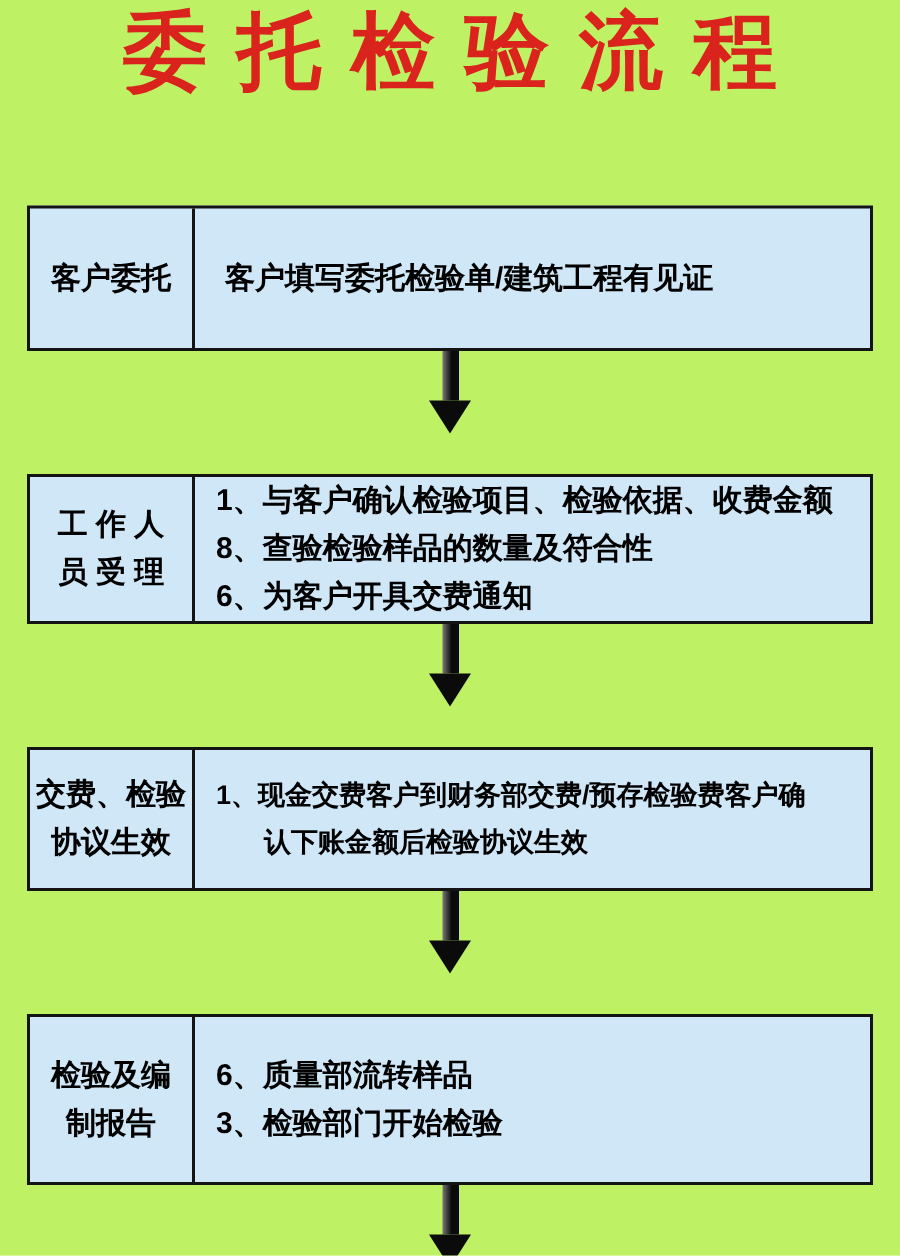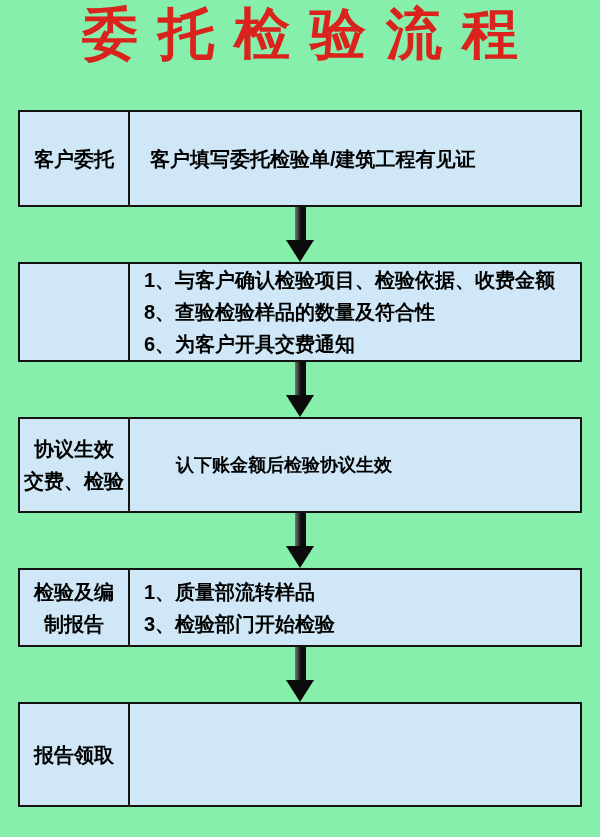--- a/index.html
+++ b/index.html
@@ -7,37 +7,38 @@
     --box-fill:#cfe7f6;
     --box-border:#141414;
     --arrow-black:#0b0b0b;
   }
   html,body{margin:0;padding:0;}
   body{
     width:600px;height:837px;background:#ffffff;
     font-family:"Liberation Sans","DejaVu Sans",sans-serif;
     font-weight:700;color:#000;overflow:hidden;
   }
-  .page{position:relative;width:600px;height:837px;background:#86efac;}
+  .page{position:relative;width:600px;height:837px;background:#bef264;}
   .title{
     position:absolute;top:2px;left:0;width:100%;
     text-align:center;color:var(--title-red);
     font-size:56px;font-weight:800;letter-spacing:20px;padding-left:20px;
     box-sizing:border-box;line-height:1.15;white-space:nowrap;
   }
   .flow{
     position:absolute;top:110px;left:18px;width:564px;
     display:flex;flex-direction:column;
   }
   .step{
     display:flex;align-items:stretch;box-sizing:border-box;
     border:2.5px solid var(--box-border);
     background:var(--box-fill);
+    margin-top:27px;
   }
-  .h1{height:97px}.h2{height:100px}.h3{height:96px}.h4{height:79px}.h5{height:105px}
+  .h1{height:97px}.h2{height:100px}.h3{height:96px}.h4{height:114px}.h5{height:105px}
   .step-label{
     width:110px;flex:0 0 110px;box-sizing:border-box;
     border-right:2.5px solid var(--box-border);
     display:flex;flex-direction:column;justify-content:center;align-items:center;
     text-align:center;font-size:20px;line-height:1.6;padding:0 2px;
   }
   .step-content{
     flex:1;display:flex;flex-direction:column;justify-content:center;
     padding:0 4px 0 14px;font-size:20px;line-height:1.6;box-sizing:border-box;
   }
@@ -78,55 +79,58 @@
       </div>
     </div>
 
     <div class="arrow">
       <div class="arrow-stem"></div>
       <div class="arrow-head"></div>
     </div>
 
     <div class="step h2">
       <div class="step-label">
+        <div>工 作 人</div>
+        <div>员 受 理</div>
       </div>
       <div class="step-content">
         <div class="cont-line">1、与客户确认检验项目、检验依据、收费金额</div>
         <div class="cont-line">8、查验检验样品的数量及符合性</div>
         <div class="cont-line">6、为客户开具交费通知</div>
       </div>
     </div>
 
     <div class="arrow">
       <div class="arrow-stem"></div>
       <div class="arrow-head"></div>
     </div>
 
     <div class="step h3">
       <div class="step-label">
+        <div>交费、检验</div>
         <div>协议生效</div>
-        <div>交费、检验</div>
       </div>
       <div class="step-content tight">
+        <div class="cont-line">1、现金交费客户到财务部交费/预存检验费客户确</div>
         <div class="cont-line indent">认下账金额后检验协议生效</div>
       </div>
     </div>
 
     <div class="arrow">
       <div class="arrow-stem"></div>
       <div class="arrow-head"></div>
     </div>
 
     <div class="step h4">
       <div class="step-label">
         <div>检验及编</div>
         <div>制报告</div>
       </div>
       <div class="step-content">
-        <div class="cont-line">1、质量部流转样品</div>
+        <div class="cont-line">6、质量部流转样品</div>
         <div class="cont-line">3、检验部门开始检验</div>
       </div>
     </div>
 
     <div class="arrow">
       <div class="arrow-stem"></div>
       <div class="arrow-head"></div>
     </div>
 
     <div class="step h5">

